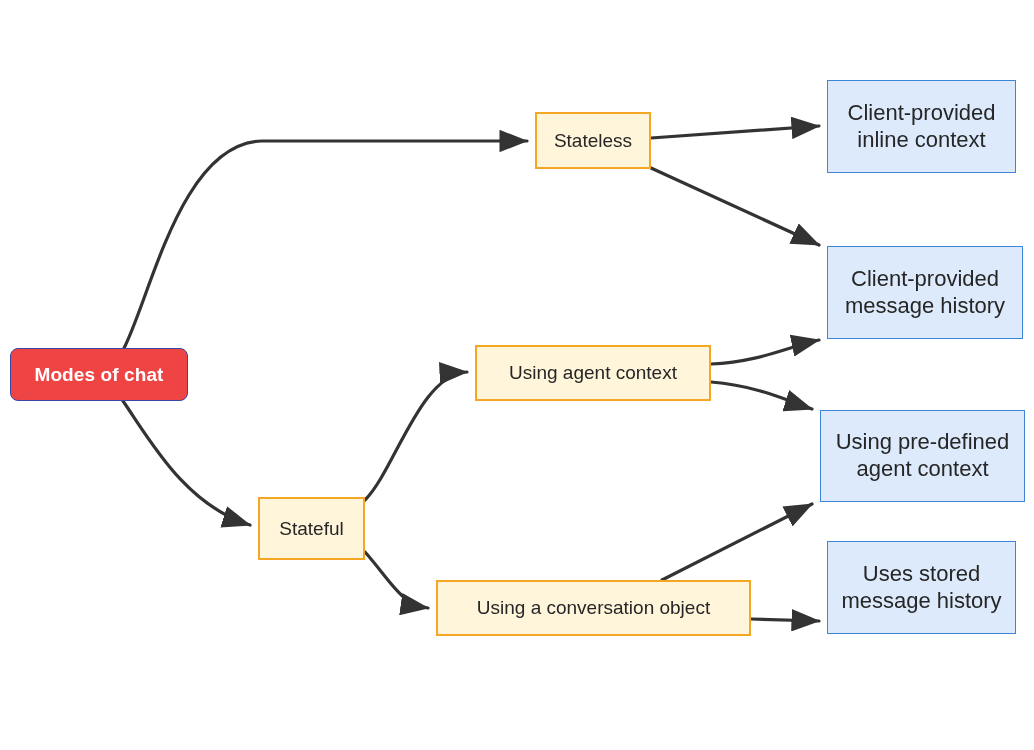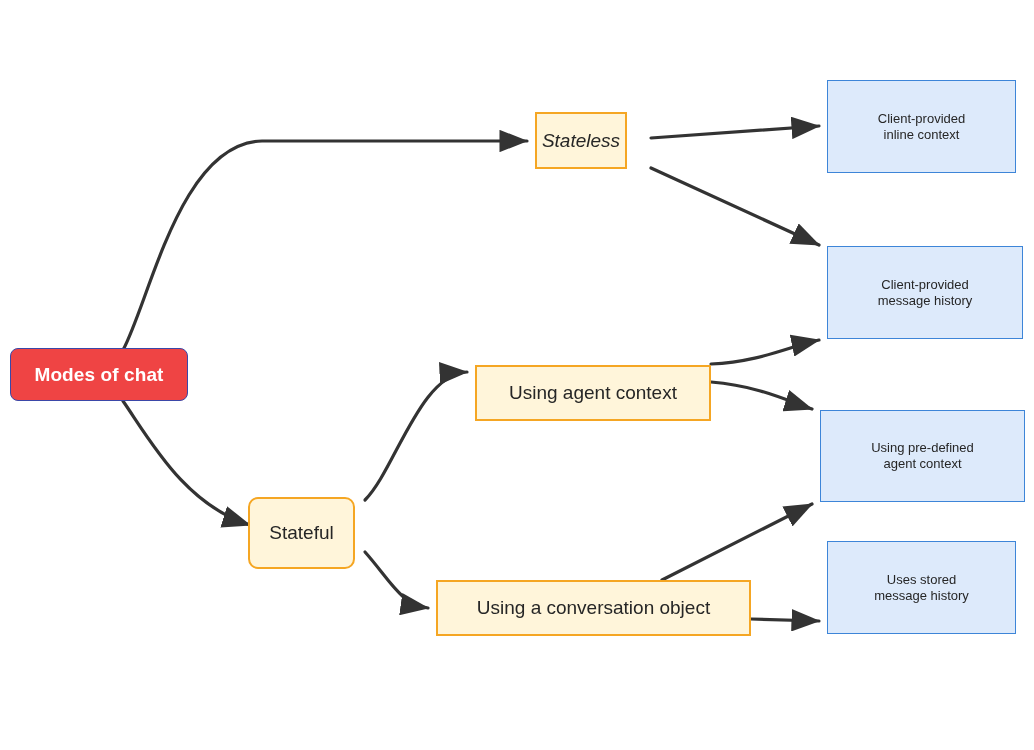--- a/index.html
+++ b/index.html
@@ -52,21 +52,21 @@
   .node-branch {
     background: #fff5da;
     border: 2px solid #f5a623;
     color: #262626;
     font-size: 19px;
   }
   .node-leaf {
     background: #ddeafb;
     border: 1.5px solid #3d85d8;
     color: #262626;
-    font-size: 13px;
+    font-size: 22px;
   }
 </style>
 </head>
 <body>
 
 <div id="diagram-root">
 
   <svg id="edge-layer" viewBox="0 0 1034 750">
     <defs>
       <marker id="arrowhead" markerWidth="9" markerHeight="7" refX="8.6" refY="3.5" orient="auto" markerUnits="strokeWidth">
@@ -85,29 +85,29 @@
       <path d="M 711,382 C 760,386 790,402 812,409"></path>
       <path d="M 662,580 L 812,504"></path>
       <path d="M 751,619 L 819,621"></path>
     </g>
   </svg>
 
   <div class="node node-root" style="left:10px; top:348px; width:178px; height:53px;">
     <span class="node-label">Modes of chat</span>
   </div>
 
-  <div class="node node-branch" style="left:535px; top:112px; width:92px; height:57px;font-style:italic;">
+  <div class="node node-branch" style="left:535px; top:112px; width:116px; height:57px;">
     <span class="node-label">Stateless</span>
   </div>
 
-  <div class="node node-branch" style="left:248px; top:497px; width:107px; height:72px;border-radius:10px;">
+  <div class="node node-branch" style="left:258px; top:497px; width:107px; height:63px;">
     <span class="node-label">Stateful</span>
   </div>
 
-  <div class="node node-branch" style="left:475px; top:345px; width:236px; height:56px;margin-top:20px;">
+  <div class="node node-branch" style="left:475px; top:345px; width:236px; height:56px;">
     <span class="node-label">Using agent context</span>
   </div>
 
   <div class="node node-branch" style="left:436px; top:580px; width:315px; height:56px;align-items:center;">
     <span class="node-label">Using a conversation object</span>
   </div>
 
   <div class="node node-leaf" style="left:827px; top:80px; width:189px; height:93px;">
     <span class="node-label">Client-provided
 inline context</span>

